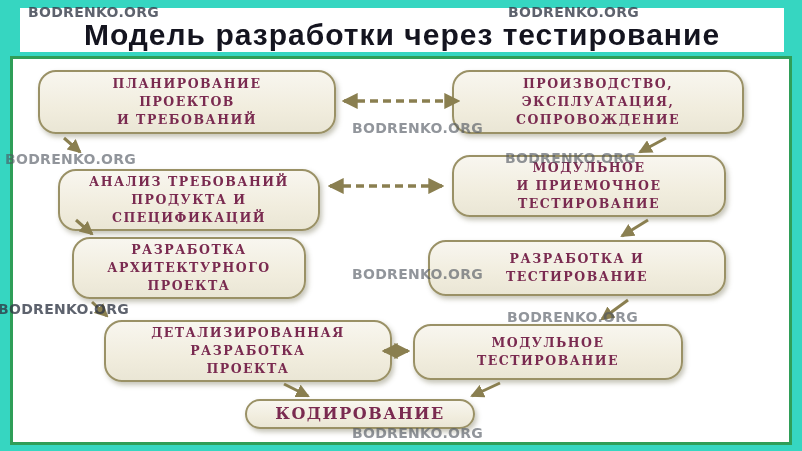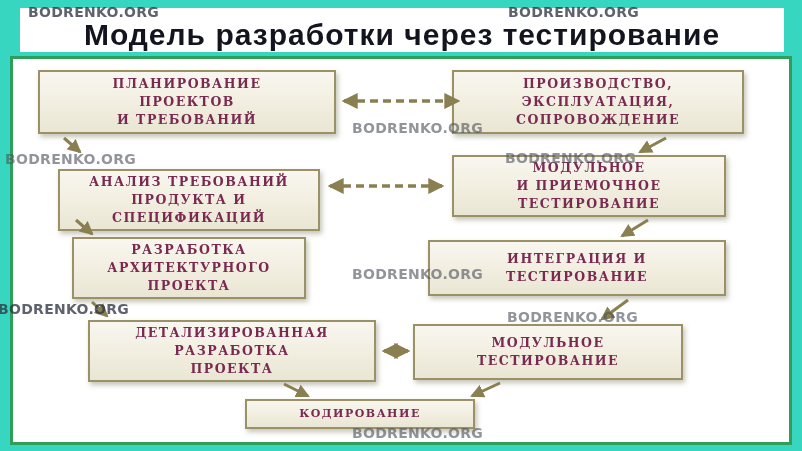--- a/index.html
+++ b/index.html
@@ -22,21 +22,21 @@
   }
   .panel{
     position:absolute;left:10px;top:56px;width:776px;height:383px;
     background:#ffffff;
     border:3px solid #2f9e58;
   }
   .vbox{
     position:absolute;
     background:linear-gradient(180deg,#f8f6ef 0%,#f1edde 60%,#eae6d5 100%);
     border:2px solid #9a9166;
-    border-radius:0;
+    border-radius:18px;
     box-shadow:2px 3px 5px rgba(90,85,50,.35);
     display:flex;align-items:center;justify-content:center;
     text-align:center;
     z-index:10;
     box-sizing:border-box;
   }
   .vbox-label{
     white-space:pre-line;
     font-family:"DejaVu Serif",serif;
     font-weight:bold;
@@ -75,47 +75,47 @@
 <div class="vbox" style="left:58px;top:169px;width:262px;height:62px">
   <span class="vbox-label">АНАЛИЗ ТРЕБОВАНИЙ
 ПРОДУКТА И
 СПЕЦИФИКАЦИЙ</span>
 </div>
 <div class="vbox" style="left:72px;top:237px;width:234px;height:62px">
   <span class="vbox-label">РАЗРАБОТКА
 АРХИТЕКТУРНОГО
 ПРОЕКТА</span>
 </div>
-<div class="vbox" style="left:88px;top:320px;width:288px;height:62px">
+<div class="vbox" style="left:104px;top:320px;width:288px;height:62px">
   <span class="vbox-label">ДЕТАЛИЗИРОВАННАЯ
 РАЗРАБОТКА
 ПРОЕКТА</span>
 </div>
 
 <div class="vbox" style="left:452px;top:70px;width:292px;height:64px">
   <span class="vbox-label">ПРОИЗВОДСТВО,
 ЭКСПЛУАТАЦИЯ,
 СОПРОВОЖДЕНИЕ</span>
 </div>
 <div class="vbox" style="left:452px;top:155px;width:274px;height:62px">
   <span class="vbox-label">МОДУЛЬНОЕ
 И ПРИЕМОЧНОЕ
 ТЕСТИРОВАНИЕ</span>
 </div>
 <div class="vbox" style="left:428px;top:240px;width:298px;height:56px">
-  <span class="vbox-label">ИНТЕГРАЦИЯ И
+  <span class="vbox-label">РАЗРАБОТКА И
 ТЕСТИРОВАНИЕ</span>
 </div>
 <div class="vbox" style="left:413px;top:324px;width:270px;height:56px">
   <span class="vbox-label">МОДУЛЬНОЕ
 ТЕСТИРОВАНИЕ</span>
 </div>
 
 <div class="vbox" style="left:245px;top:399px;width:230px;height:30px">
-  <span class="vbox-label" style="font-size:11px">КОДИРОВАНИЕ</span>
+  <span class="vbox-label" style="font-size:16px">КОДИРОВАНИЕ</span>
 </div>
 
 <svg class="arrow-layer" viewBox="0 0 802 451" xmlns="http://www.w3.org/2000/svg">
   <defs>
     <marker id="ah" viewBox="0 0 10 10" refX="8.5" refY="5" markerWidth="4.6" markerHeight="4.6" orient="auto-start-reverse">
       <path d="M0,0 L10,5 L0,10 z" fill="#8a7f50"></path>
     </marker>
   </defs>
 
   <line x1="64" y1="138" x2="80" y2="152" stroke="#8a7f50" stroke-width="3" marker-end="url(#ah)"></line>

